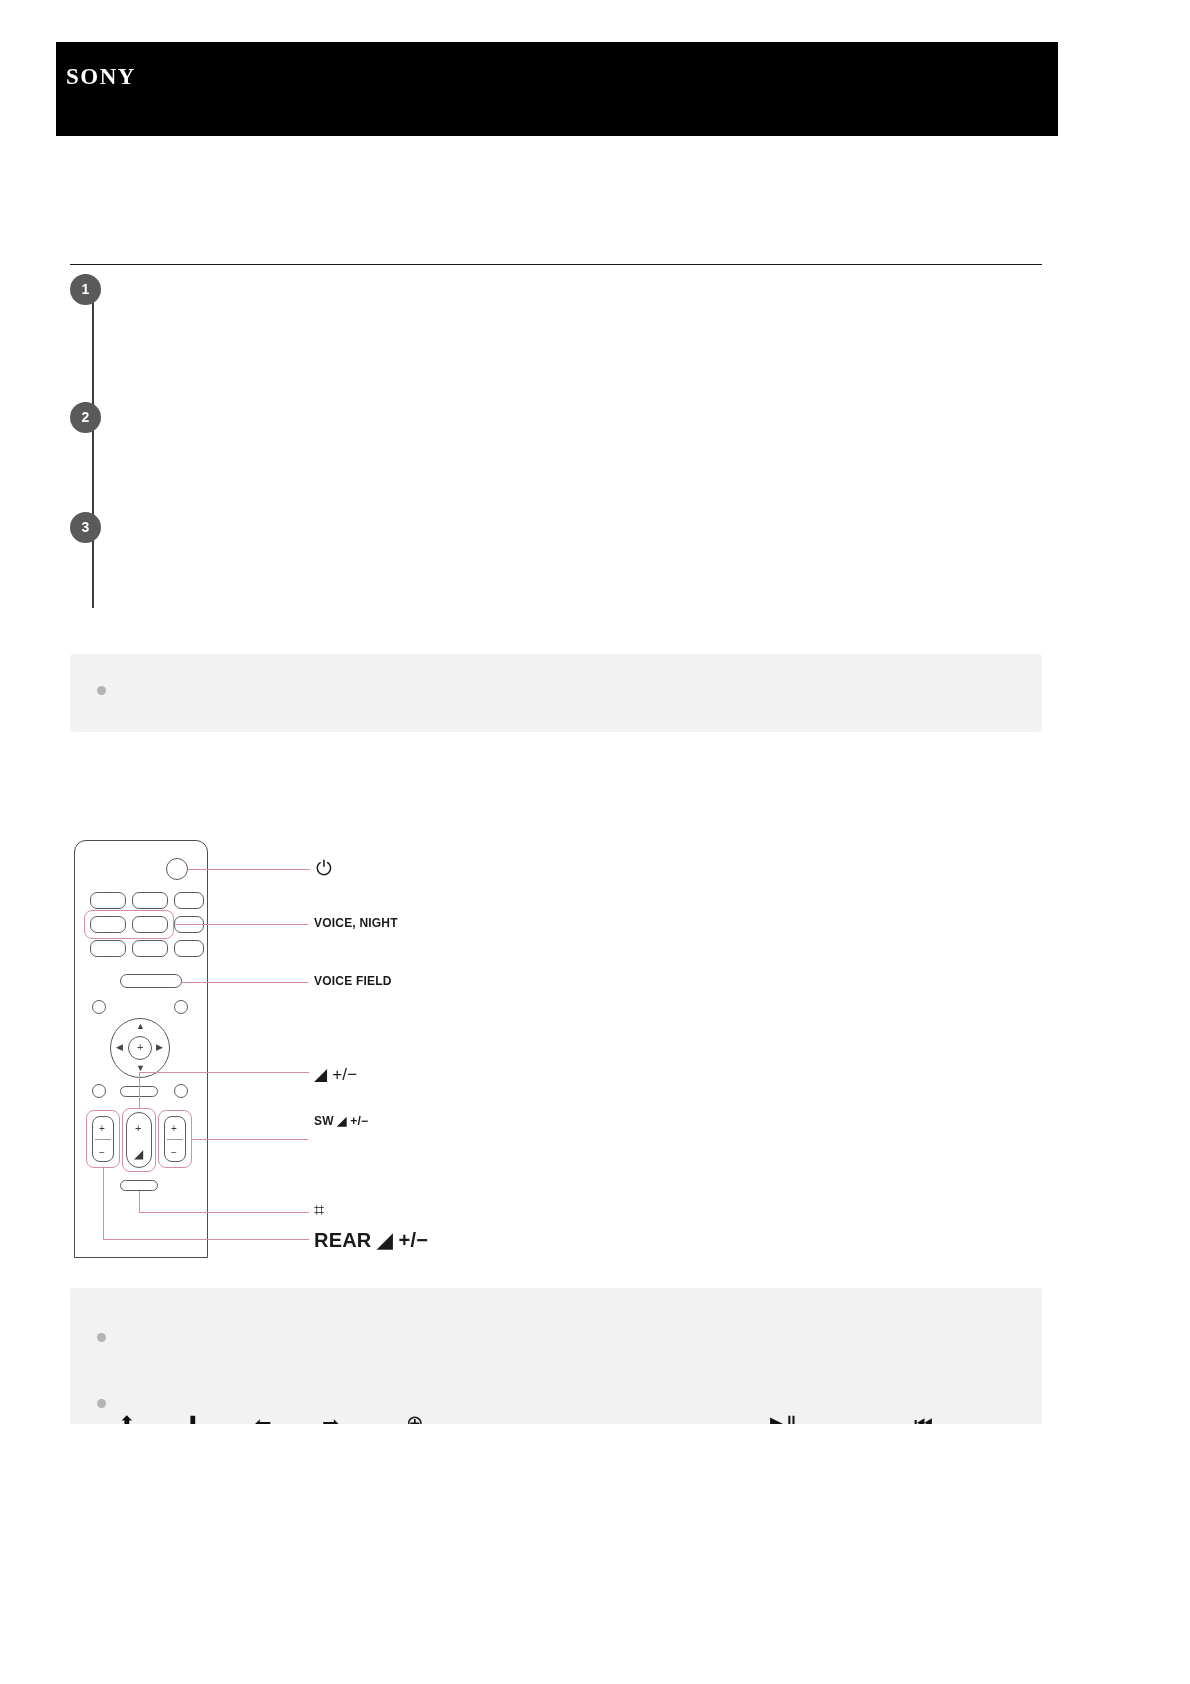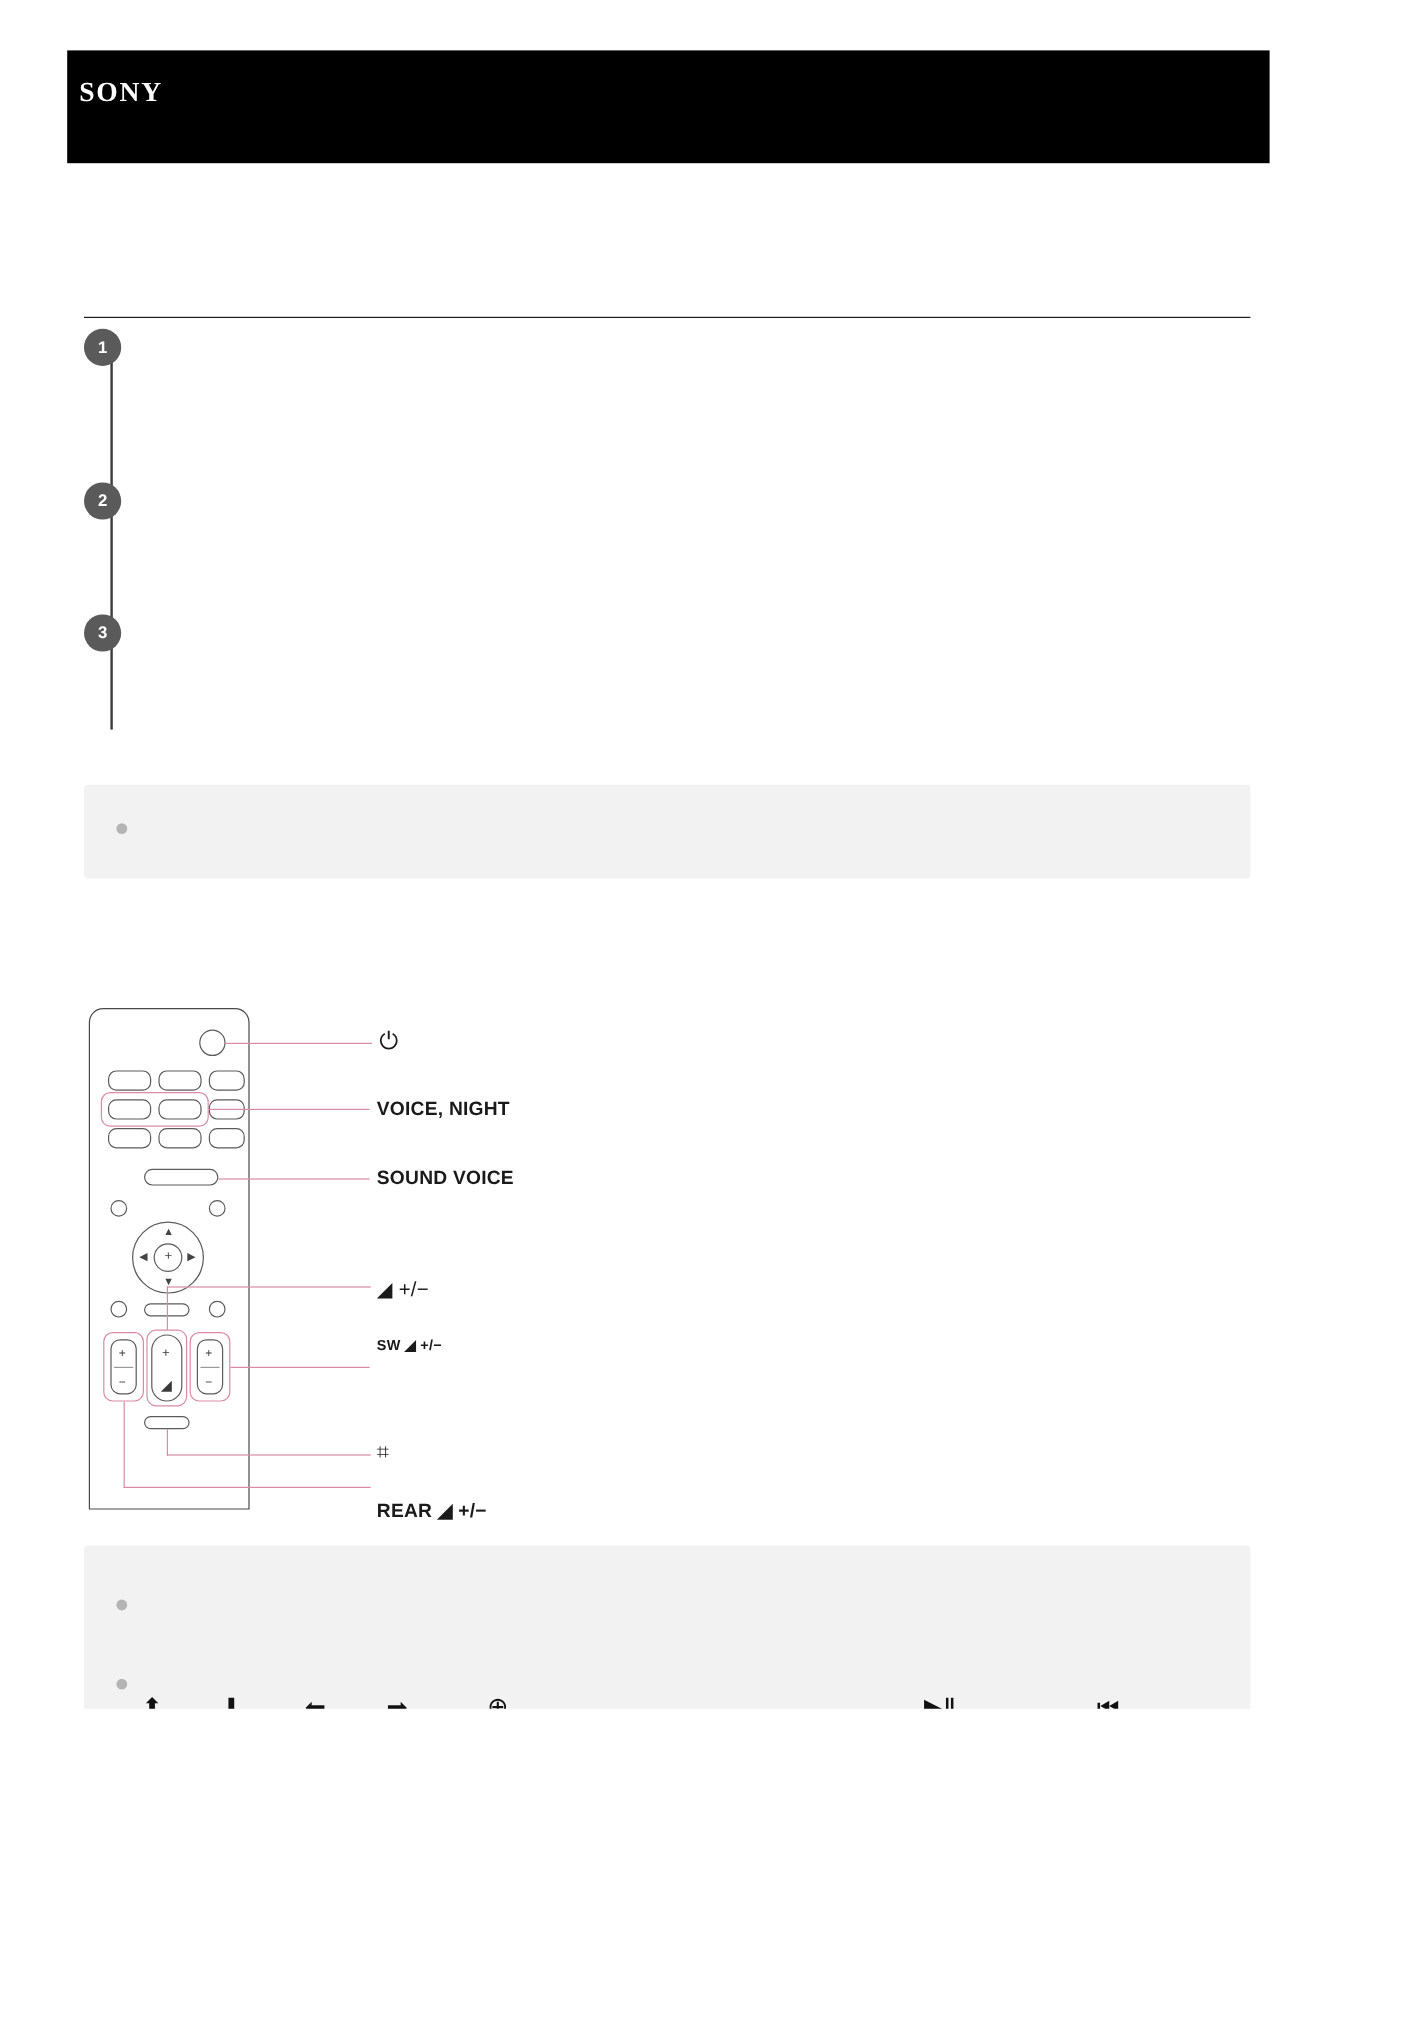--- a/index.html
+++ b/index.html
@@ -173,21 +173,21 @@
     background: #d98ba6;
     height: 1.4px;
   }
   .lead-v {
     position: absolute;
     background: #d98ba6;
     width: 1.4px;
   }
   .callout {
     position: absolute;
-    font-size: 16px;
+    font-size: 12px;
     color: #1a1a1a;
     font-weight: bold;
     letter-spacing: 0.2px;
     white-space: nowrap;
   }
 
   
   .dpad-outer {
     position: absolute;
     width: 60px;
@@ -287,21 +287,21 @@
     <div class="rkey" style="left:20px; top:104px; width:36px; height:17px;"></div>
     <div class="rkey" style="left:62px; top:104px; width:36px; height:17px;"></div>
     <div class="rkey" style="left:104px; top:104px; width:30px; height:17px;"></div>
 
     <div class="hl" style="left:14px; top:74px; width:90px; height:29px;"></div>
     <div class="lead" style="left:104px; top:88px; width:134px;"></div>
     <div class="callout" style="left:244px; top:80px;">VOICE, NIGHT</div>
 
     <div class="rkey" style="left:50px; top:138px; width:62px; height:14px; border-radius:7px;"></div>
     <div class="lead" style="left:112px; top:146px; width:126px;"></div>
-    <div class="callout" style="left:244px; top:138px;">SOUND VOICE</div>
+    <div class="callout" style="left:244px; top:138px;">VOICE FIELD</div>
 
     <div class="rcirc" style="left:22px; top:164px; width:14px; height:14px;"></div>
     <div class="rcirc" style="left:104px; top:164px; width:14px; height:14px;"></div>
 
     <div class="dpad-outer" style="left:40px; top:182px;"></div>
     <div class="dpad-inner" style="left:58px; top:200px;"></div>
     <div class="arrow-tiny" style="left:67px; top:206px; font-size:11px;">+</div>
     <div class="arrow-tiny" style="left:66px; top:186px;">▲</div>
     <div class="arrow-tiny" style="left:66px; top:228px;">▼</div>
     <div class="arrow-tiny" style="left:46px; top:207px;">◀</div>
@@ -336,21 +336,21 @@
     <div class="lead" style="left:122px; top:303px; width:116px;"></div>
     <div class="callout" style="left:244px; top:278px; font-size:12px;">SW ◢ +/−</div>
 
     <div class="rkey" style="left:50px; top:344px; width:38px; height:11px; border-radius:6px;"></div>
     <div class="lead-v" style="left:69px; top:355px; height:22px;"></div>
     <div class="lead" style="left:69px; top:376px; width:170px;"></div>
     <div class="callout" style="left:244px; top:364px; font-size:18px; font-weight:normal;">⌗</div>
 
     <div class="lead-v" style="left:33px; top:332px; height:72px;"></div>
     <div class="lead" style="left:33px; top:403px; width:206px;"></div>
-    <div class="callout" style="left:244px; top:413px; font-size:16px;">REAR ◢ +/−</div>
+    <div class="callout" style="left:244px; top:392px; font-size:20px;">REAR ◢ +/−</div>
   </div>
 
   <div class="notebox notebox-2">
     <div class="note-dot" style="left:27px; top:45px;"></div>
     <div class="note-text" style="left:50px; top:38px; width:890px;"></div>
 
     <div class="note-dot" style="left:27px; top:111px;"></div>
     <div class="note-text" style="left:50px; top:104px; width:890px;"></div>
 
     <div class="glyphrow" style="left:48px;  top:125px;">⬆</div>

